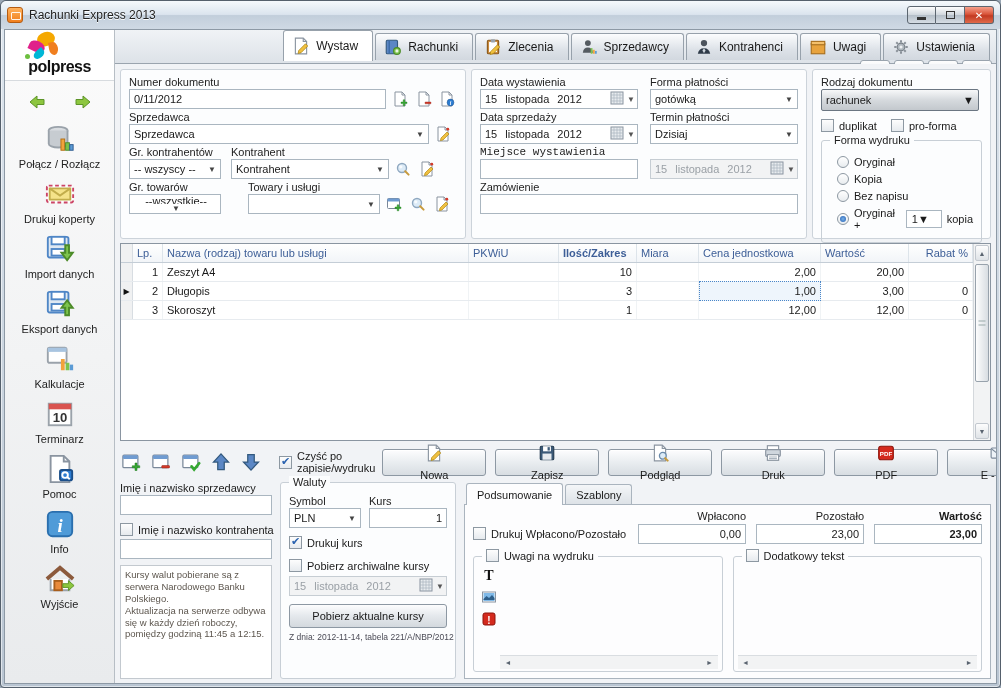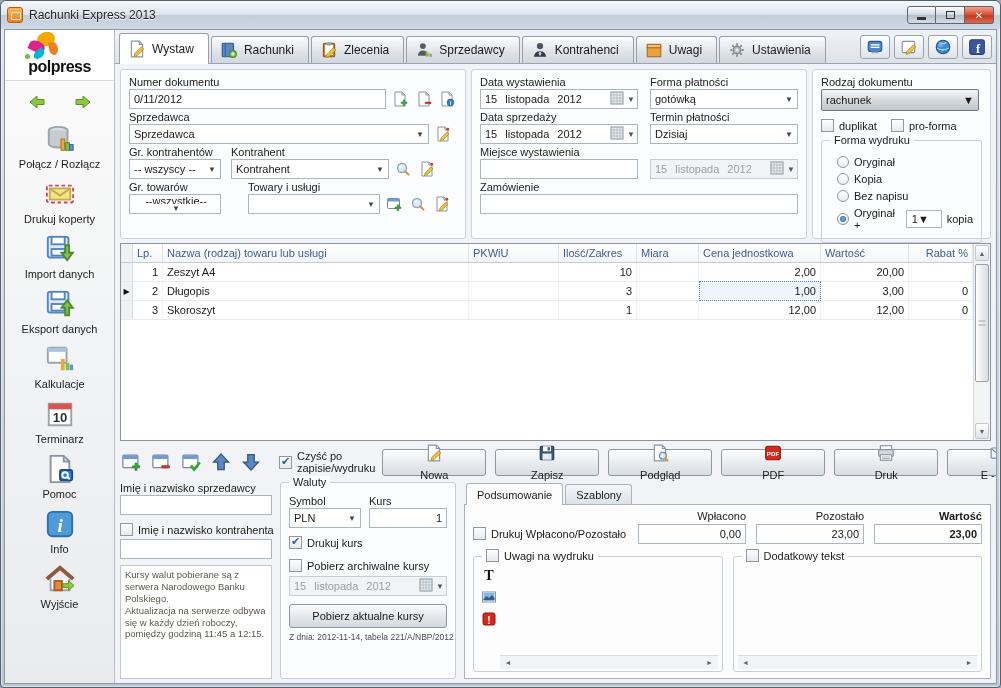--- a/index.html
+++ b/index.html
@@ -35,21 +35,21 @@
   .logo-box{width:100%;background:#fff;border-bottom:1px solid #d7dbdf;padding:2px 4px 4px;text-align:center;}
   .logo-petals{position:relative;height:26px;}
   .petal{position:absolute;border-radius:60% 60% 60% 0;}
   .logo-word{font-size:16px;font-weight:bold;color:#111;letter-spacing:-.5px;}
   .navarrows{display:flex;gap:16px;margin:10px 0 2px;}
   .side-item{display:flex;flex-direction:column;align-items:center;margin-top:9px;cursor:default;}
   .side-item .lbl{margin-top:2px;color:#222;}
   
   .content{flex:1;display:flex;flex-direction:column;min-width:0;}
   .tabbar{height:34px;display:flex;align-items:flex-end;background:linear-gradient(#f0f3f6,#dde2e8);
-    border-bottom:1px solid #9aa4ae;padding:0 4px;}
+    border-bottom:1px solid #9aa4ae;padding:0 4px;flex-direction:column;}
   .tab{display:flex;align-items:center;gap:6px;height:27px;padding:0 14px 0 8px;margin-right:2px;
     border:1px solid #97a1ab;border-bottom:none;border-radius:3px 3px 0 0;font-size:12px;
     background:linear-gradient(#fcfdfe,#dde2e8 60%,#d2d8df);cursor:pointer;}
   .tab.active{background:#fff;height:31px;position:relative;z-index:2;margin-bottom:-1px;}
   .quick-icons{margin-left:auto;display:flex;gap:4px;align-items:center;padding-bottom:4px;}
   .qicon{width:30px;height:24px;border:1px solid #9aa4ae;border-radius:3px;display:flex;align-items:center;
     justify-content:center;background:linear-gradient(#fdfdfd,#dfe4e9);cursor:pointer;}
   .page{flex:1;padding:5px 5px 4px;display:flex;flex-direction:column;background:#f1f3f6;min-height:0;}
   
   .form-row{display:flex;gap:5px;height:170px;flex-shrink:0;}
@@ -539,21 +539,21 @@
               </div>
               <div style="flex:1;">
                 <div class="flabel">Termin płatności</div>
                 <div class="combo">
                   <span class="val">Dzisiaj</span>
                     <span class="darr">▼</span>
                 </div>
               </div>
             </div>
             <div class="twocol">
-              <div style="width:158px;">
+              <div style="width:158px;font-family:Liberation Mono, monospace;">
                 <div class="flabel">Miejsce wystawienia</div>
                 <div class="tbox"></div>
               </div>
               <div style="flex:1;align-self:flex-end;">
                 <div class="datebox disabled">
                   <span class="seg">15</span>
                   <span class="seg">listopada</span>
                   <span class="seg">2012</span>
                   <span class="calbtn"><span><svg width="16" height="16" viewBox="0 0 16 16" xmlns="http://www.w3.org/2000/svg">
                           <rect x="2" y="2" width="12" height="12" fill="#e8ecef" stroke="#8a94a0"></rect>
@@ -611,21 +611,21 @@
           </div>
         </div>
 
         <div class="grid-wrap">
           <div class="grid">
             <div class="g-headrow" id="grid-head">
                 <div class="g-sel"></div>
                 <div class="g-h" style="width: 30px;">Lp.</div>
                 <div class="g-h" style="width: 308px; flex: 1 1 0%;">Nazwa (rodzaj) towaru lub usługi</div>
                 <div class="g-h" style="width: 90px;">PKWiU</div>
-                <div class="g-h" style="width: 78px;">Ilość/Zakres</div>
+                <div class="g-h" style="width: 78px; font-weight: bold;">Ilość/Zakres</div>
                 <div class="g-h" style="width: 62px;">Miara</div>
                 <div class="g-h" style="width: 122px;">Cena jednostkowa</div>
                 <div class="g-h" style="width: 88px;">Wartość</div>
                 <div class="g-h" style="width: 64px; text-align: right;">Rabat %</div>
               </div>
             <div id="grid-body" style="flex:1;overflow:hidden;">
                 <div class="g-row">
                   <div class="g-sel"></div>
                   <div class="g-c num" style="width: 30px;">1</div>
                   <div class="g-c" style="width: 308px; flex: 1 1 0%;">Zeszyt A4</div>
@@ -738,36 +738,36 @@
                     <path d="M10 1v3h3" fill="none" stroke="#8a94a0"></path>
                     <circle cx="10.5" cy="10.5" r="3" fill="#dcebf7" stroke="#6b8bab" stroke-width="1.2"></circle>
                     <path d="M12.6 12.6l2.2 2.2" stroke="#c79a3c" stroke-width="1.8" stroke-linecap="round"></path>
                   </svg>
                 </span>
                 <span>Podgląd</span>
               </div>
               <div class="abtn">
                 <span style="display: flex;">
                   <svg width="18" height="18" viewBox="0 0 16 16" xmlns="http://www.w3.org/2000/svg">
-                    <rect x="1.5" y="2" width="13" height="12" rx="2" fill="#d42a1e" stroke="#8f150c"></rect>
-                    <text x="8" y="11" font-size="5.5" font-family="Liberation Sans,sans-serif" font-weight="bold" fill="#fff" text-anchor="middle">PDF</text>
-                  </svg>
-                </span>
-                <span>PDF</span>
-              </div>
-              <div class="abtn">
-                <span style="display: flex;">
-                  <svg width="18" height="18" viewBox="0 0 16 16" xmlns="http://www.w3.org/2000/svg">
                     <rect x="3" y="1.5" width="10" height="4" fill="#fff" stroke="#8a94a0"></rect>
                     <rect x="1.5" y="5" width="13" height="6" rx="1" fill="#cfd6dd" stroke="#8a94a0"></rect>
                     <rect x="3" y="9.5" width="10" height="5" fill="#fff" stroke="#8a94a0"></rect>
                     <path d="M4.5 11.5h7M4.5 13h7" stroke="#aab4be"></path>
                   </svg>
                 </span>
                 <span>Druk</span>
+              </div>
+              <div class="abtn">
+                <span style="display: flex;">
+                  <svg width="18" height="18" viewBox="0 0 16 16" xmlns="http://www.w3.org/2000/svg">
+                    <rect x="1.5" y="2" width="13" height="12" rx="2" fill="#d42a1e" stroke="#8f150c"></rect>
+                    <text x="8" y="11" font-size="5.5" font-family="Liberation Sans,sans-serif" font-weight="bold" fill="#fff" text-anchor="middle">PDF</text>
+                  </svg>
+                </span>
+                <span>PDF</span>
               </div>
               <div class="abtn">
                 <span style="display: flex;">
                   <svg width="18" height="18" viewBox="0 0 16 16" xmlns="http://www.w3.org/2000/svg">
                     <rect x="1" y="3.5" width="14" height="9" rx="1" fill="#eef3f8" stroke="#7a8899"></rect>
                     <path d="M1.5 4.5L8 9.5l6.5-5" fill="none" stroke="#7a8899"></path>
                     <path d="M9 10l4 2.5" stroke="#5b9bd5" stroke-width="1.6"></path>
                   </svg>
                 </span>
                 <span>E - mail</span>

